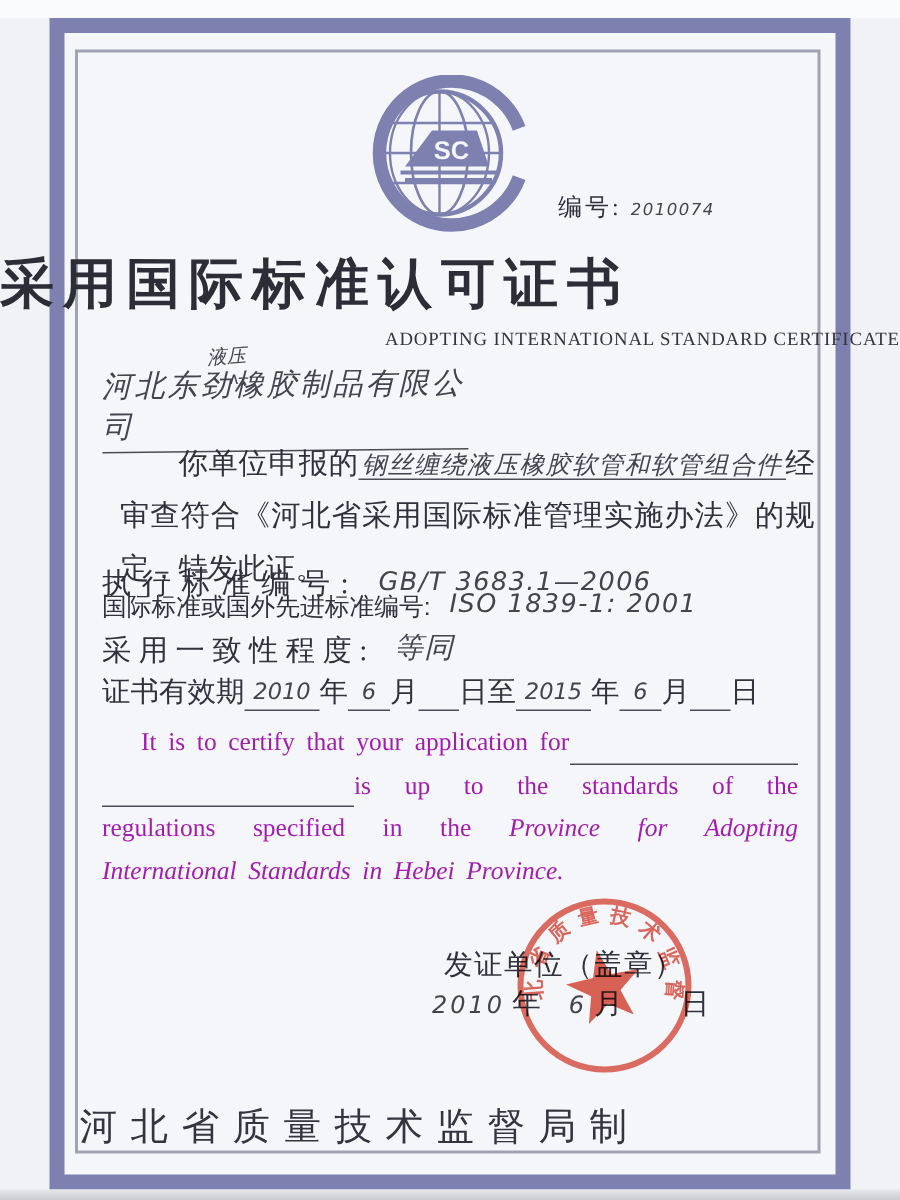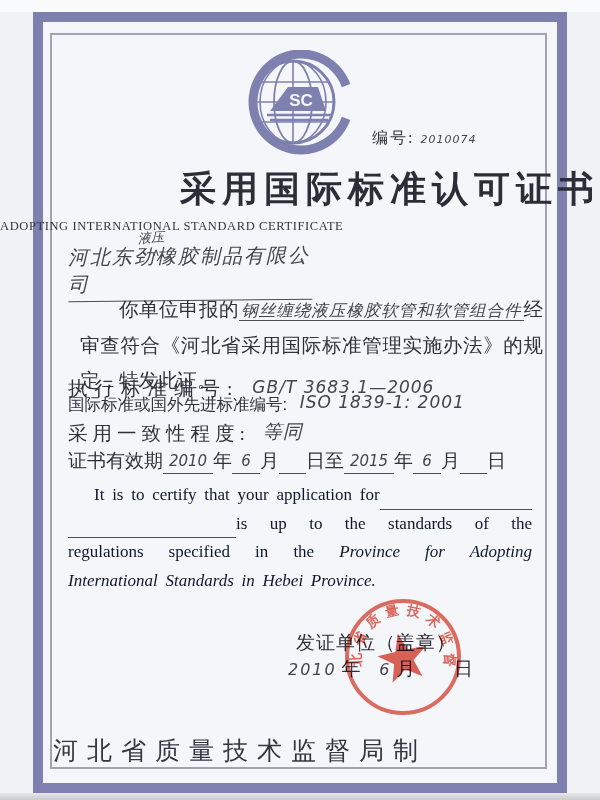--- a/index.html
+++ b/index.html
@@ -13,23 +13,23 @@
   .bottom-strip{position:absolute;left:0;top:793px;width:600px;height:7px;
     background:linear-gradient(#e7e8ec,#c9cace)}
   .outer-frame{position:absolute;left:33px;top:12px;width:534px;height:781px;
     border:10px solid #7e81b0;box-sizing:border-box;background:#f5f6fa}
   .inner-frame{position:absolute;left:50px;top:33px;width:497px;height:736px;
     border:2px solid #a2a3b2;box-sizing:border-box}
   .logo{position:absolute;left:243px;top:50px}
   .serial{position:absolute;left:372px;top:128px;font-size:16px;letter-spacing:2px}
   .hw{font-style:italic;color:#43444d;font-family:"DejaVu Sans",sans-serif}
   .serial .hw{font-size:11px;letter-spacing:1px}
-  .title{position:absolute;left:0;top:165px;width:600px;text-align:right;
+  .title{position:absolute;left:0;top:165px;width:600px;text-align:left;
     font-size:36px;font-weight:bold;letter-spacing:6px;color:#2c2d37}
-  .subtitle{position:absolute;left:0;top:219px;width:600px;text-align:left;
+  .subtitle{position:absolute;left:0;top:219px;width:600px;text-align:right;
     font-size:12.5px;letter-spacing:0.6px;color:#33343e}
   .annotation{position:absolute;left:138px;top:229px;font-size:13px;transform:rotate(-4deg)}
   .caret{position:absolute;left:152px;top:246px;font-size:11px;color:#43444d}
   .company{position:absolute;left:68px;top:243px;width:244px;
     border-bottom:1.5px solid #4a4b54;padding-bottom:3px;
     font-size:20px;letter-spacing:2px;transform:rotate(-0.6deg)}
   .para{position:absolute;left:68px;top:280px;width:463px;
     font-size:19.5px;line-height:35px;text-align:justify;text-indent:2em;margin:12px}
   .u-product{border-bottom:1.2px solid #4a4b54;font-size:16.5px;letter-spacing:0.5px;
     padding:0 2px}
@@ -39,21 +39,21 @@
   .f-intl{top:394px;font-size:16.5px;font-family:"Liberation Sans",sans-serif}
   .f-degree{top:420px}
   .f-degree .lbl{letter-spacing:5px}
   .field .hw{font-size:17px;position:relative;top:-2px;margin-left:8px;letter-spacing:1px}
   .f-degree .hw{font-size:19px}
   .validity{position:absolute;left:68px;top:448px;font-size:19px;white-space:nowrap}
   .blank{display:inline-block;border-bottom:1.2px solid #4a4b54;text-align:center;
     font-size:15px;vertical-align:bottom;height:22px;line-height:20px}
   .b-year{width:50px}.b-month{width:28px}.b-empty{width:27px}
   .english{position:absolute;left:68px;top:481px;width:464px;
-    font-size:17px;line-height:28.5px;word-spacing:3.5px;color:#0f172a}
+    font-size:17px;line-height:28.5px;word-spacing:3.5px;color:#a21caf}
   .en-line{display:flex;align-items:flex-end}
   .en-line .fill{flex:1;border-bottom:1px solid #4a4b54;height:22px}
   .en-line .lead{border-bottom:1px solid #4a4b54;width:168px;height:22px;flex:none}
   .en-just{text-align:justify;text-align-last:justify}
   .en-line2-text{flex:1;text-align:justify;text-align-last:justify}
   .indent1{padding-left:26px}
   .it{font-style:italic}
   .issuer{position:absolute;left:296px;top:630px;font-size:19px;letter-spacing:1px}
   .issue-date{position:absolute;left:288px;top:656px;font-size:19px;white-space:nowrap}
   .issue-date .hw{font-size:16px;letter-spacing:2px}

